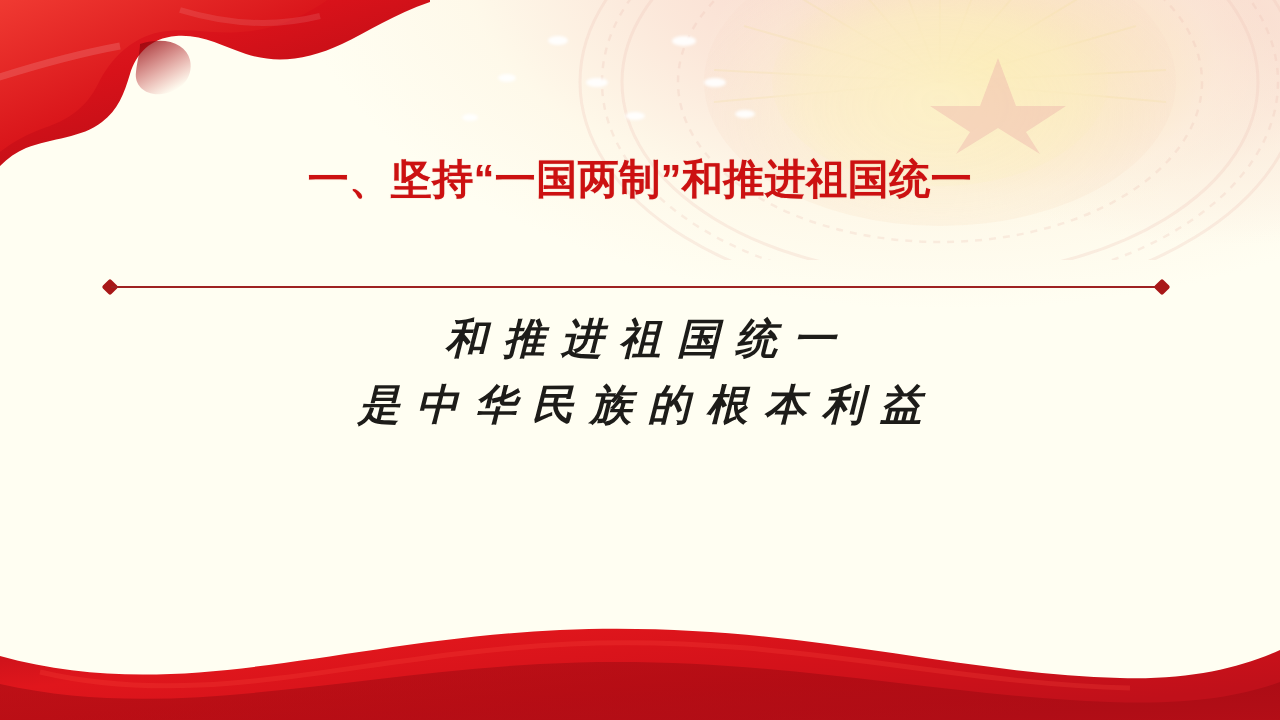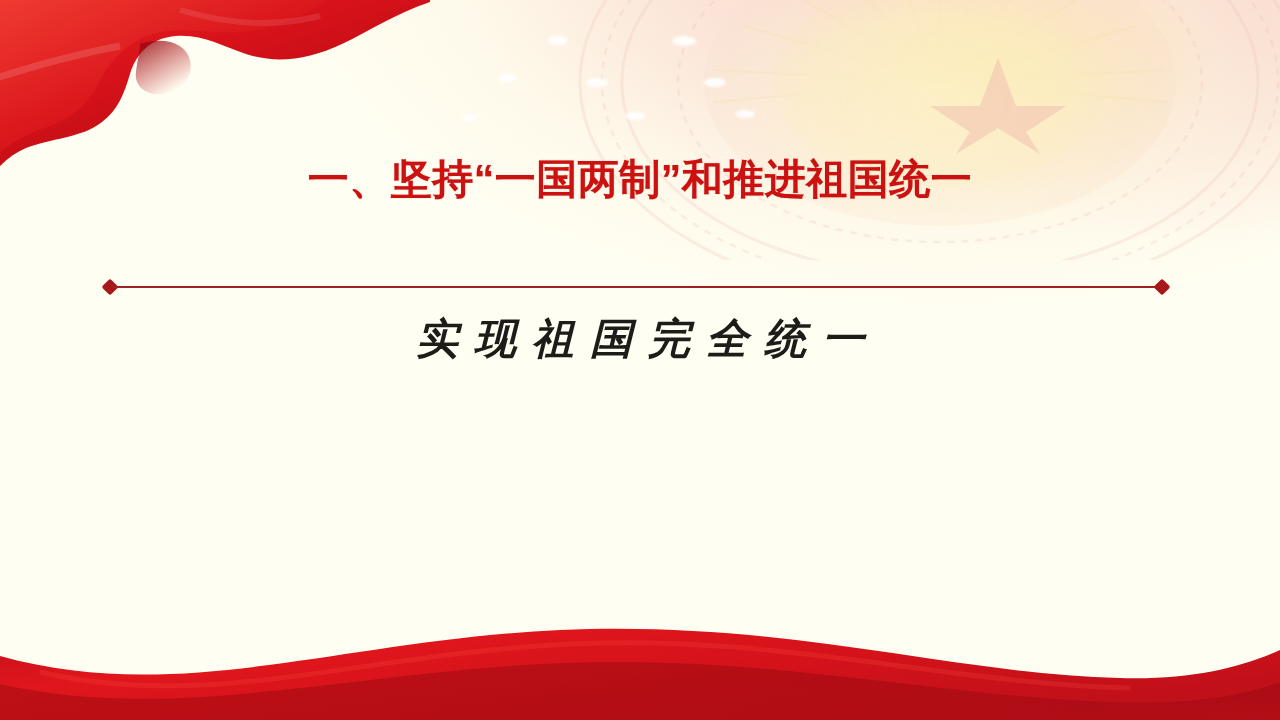--- a/index.html
+++ b/index.html
@@ -314,17 +314,18 @@
       <div class="title-line">一、坚持“一国两制”和推进祖国统一</div>
     </div>
 
     <div id="divider">
       <span class="cap left"></span>
       <span class="rule"></span>
       <span class="cap right"></span>
     </div>
 
     <div id="subtitle-block">
-      <div class="subtitle-line">实现祖国完全统一</div>
+      <div class="subtitle-line">和推进祖国统一</div>
+      <div class="subtitle-line">是中华民族的根本利益</div>
     </div>
 
   </div>
 </div>
 
 </body></html>

